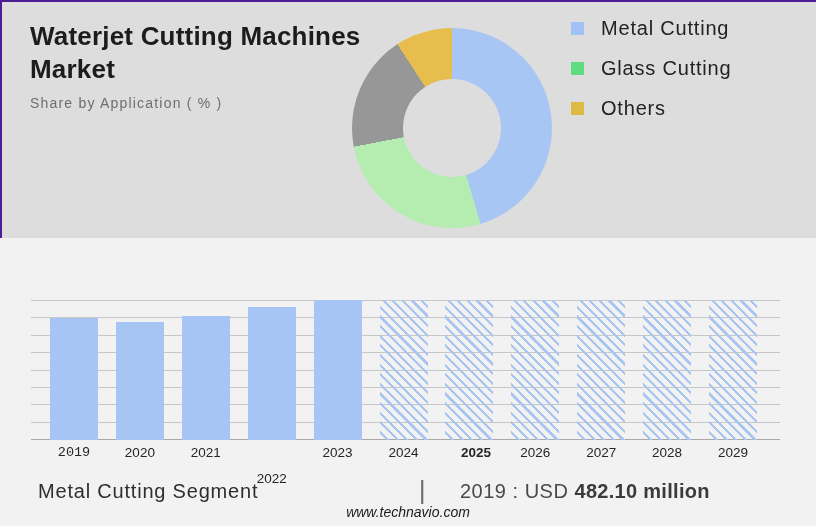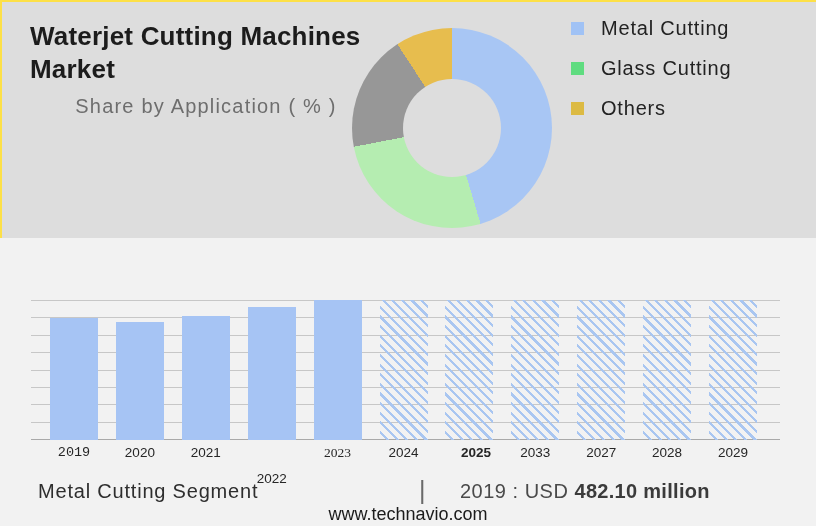--- a/index.html
+++ b/index.html
@@ -3,36 +3,35 @@
 <meta charset="utf-8">
 <style>
   * { margin:0; padding:0; box-sizing:border-box; }
   html,body { width:816px; height:528px; }
   body {
     font-family:"Liberation Sans", sans-serif;
     background:#ffffff;
     position:relative;
     overflow:hidden;
   }
-  .canvas { position:absolute; inset:0; width:816px; height:452px; background:#fde047; }
+  .canvas { position:absolute; inset:0; width:816px; height:452px; background:#4c1d95; }
 
   
   .top-panel {
     position:absolute; left:2px; top:2px; width:814px; height:236px;
     background:#dddddd;
   }
   .title-block { position:absolute; left:28px; top:18px; width:352px; }
   .main-title {
     font-size:26px; font-weight:700; color:#1c1c1c; line-height:33px;
     letter-spacing:0.2px;
   }
   .subtitle {
-    margin-top:9px; font-size:20px; font-weight:400; color:#6e6e6e;
+    margin-top:9px; font-size:14px; font-weight:400; color:#6e6e6e;
     letter-spacing:1.2px;
-    text-align:center;
   }
 
   
   .donut {
     position:absolute; left:350px; top:26px; width:200px; height:200px;
     border-radius:50%;
   }
   .donut-hole {
     position:absolute; left:51px; top:51px; width:98px; height:98px;
     border-radius:50%;
@@ -66,21 +65,21 @@
   .separator {
     position:absolute; left:419px; top:238px; font-size:25px; color:#6a6a6a;
     font-weight:400;
   }
   .value-line { position:absolute; left:460px; top:242px; font-size:20px; }
   .value-prefix { color:#4a4a4a; letter-spacing:0.5px; }
   .value-bold { color:#3b3b3b; font-weight:700; letter-spacing:0.3px; }
 
   .footer-url {
     position:absolute; left:0; top:266px; width:816px; text-align:center;
-    font-size:18px; color:#1b1b1b;
+    font-size:14px; color:#1b1b1b;font-style:italic;
   }
 </style>
 </head>
 <body>
 
 <div class="canvas">
 
   <div class="top-panel">
     <div class="title-block">
       <div class="main-title">Waterjet Cutting Machines Market</div>
@@ -128,24 +127,24 @@
         <div class="bar" style="left: 480.3px; width: 48px; height: 140px; background: repeating-linear-gradient(45deg, rgba(0, 0, 0, 0) 0px, rgba(0, 0, 0, 0) 4.6px, rgb(169, 198, 241) 4.6px, rgb(169, 198, 241) 6.8px);"></div>
         <div class="bar" style="left: 546.2px; width: 48px; height: 140px; background: repeating-linear-gradient(45deg, rgba(0, 0, 0, 0) 0px, rgba(0, 0, 0, 0) 4.6px, rgb(169, 198, 241) 4.6px, rgb(169, 198, 241) 6.8px);"></div>
         <div class="bar" style="left: 612.1px; width: 48px; height: 140px; background: repeating-linear-gradient(45deg, rgba(0, 0, 0, 0) 0px, rgba(0, 0, 0, 0) 4.6px, rgb(169, 198, 241) 4.6px, rgb(169, 198, 241) 6.8px);"></div>
         <div class="bar" style="left: 678px; width: 48px; height: 140px; background: repeating-linear-gradient(45deg, rgba(0, 0, 0, 0) 0px, rgba(0, 0, 0, 0) 4.6px, rgb(169, 198, 241) 4.6px, rgb(169, 198, 241) 6.8px);"></div>
       </div>
     <div class="xlabels" id="xlabels">
         <div class="xlabel" style="left: 13px; font-family: Liberation Mono, monospace;">2019</div>
         <div class="xlabel" style="left: 78.9px;">2020</div>
         <div class="xlabel" style="left: 144.8px;">2021</div>
         <div class="xlabel" style="left: 210.7px; margin-top: 26px;">2022</div>
-        <div class="xlabel" style="left: 276.6px; font-family: Liberation Serif, serif;">2023</div>
+        <div class="xlabel" style="left: 276.6px;">2023</div>
         <div class="xlabel" style="left: 342.5px;">2024</div>
         <div class="xlabel" style="left: 415px; font-weight: bold;">2025</div>
-        <div class="xlabel" style="left: 474.3px;">2033</div>
+        <div class="xlabel" style="left: 474.3px;">2026</div>
         <div class="xlabel" style="left: 540.2px;">2027</div>
         <div class="xlabel" style="left: 606.1px;">2028</div>
         <div class="xlabel" style="left: 672px;">2029</div>
       </div>
 
     <div class="seg-label">Metal Cutting Segment</div>
     <div class="separator">|</div>
     <div class="value-line"><span class="value-prefix">2019 : USD </span><span class="value-bold">482.10 million</span></div>
 
     <div class="footer-url">www.technavio.com</div>

